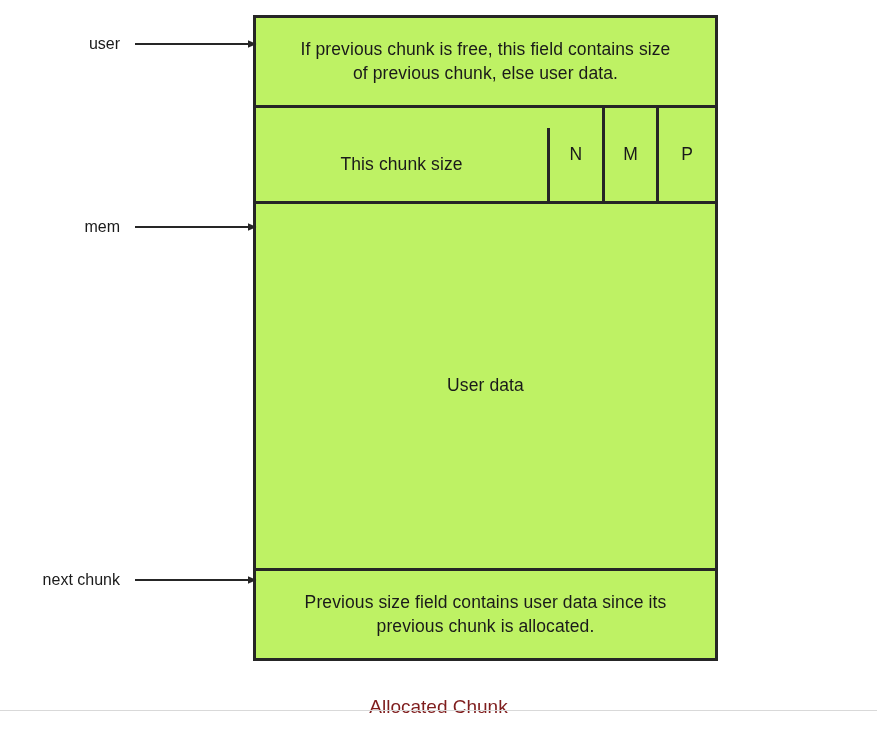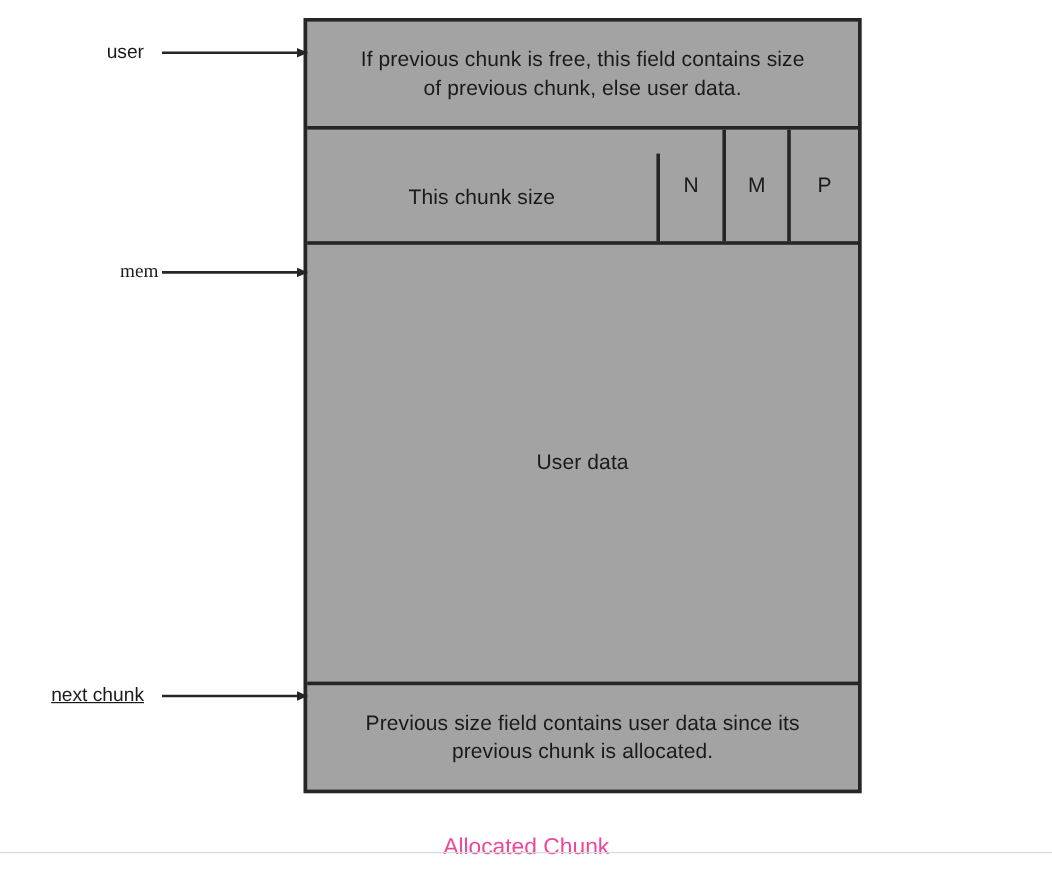--- a/index.html
+++ b/index.html
@@ -25,21 +25,21 @@
 
   
   .chunk-box {
     position: absolute;
     left: 253px;
     top: 15px;
     width: 465px;
     height: 646px;
     box-sizing: border-box;
     border: 3px solid #262626;
-    background: #a3a3a3;
+    background: #bef264;
   }
 
   .row {
     position: absolute;
     left: 0;
     width: 100%;
     box-sizing: border-box;
     display: flex;
     align-items: center;
     justify-content: center;
@@ -112,32 +112,32 @@
 
   
   .ptr-label {
     position: absolute;
     font-size: 16px;
     white-space: nowrap;
     color: #1a1a1a;
     text-align: right;
   }
   .ptr-chunk      { left: 10px; top: 35px;  width: 110px; }
-  .ptr-mem        { left: 22px; top: 218px; width: 110px; font-family: Liberation Serif, serif; }
-  .ptr-nextchunk  { left: 0px;  top: 571px; width: 120px; text-decoration: underline; }
+  .ptr-mem        { left: 10px; top: 218px; width: 110px; }
+  .ptr-nextchunk  { left: 0px;  top: 571px; width: 120px; }
 
   
   .caption {
     position: absolute;
     left: 0;
     top: 696px;
     width: 877px;
     text-align: center;
     font-size: 19px;
-    color: #ec4899;
+    color: #7f1d1d;
   }
 
   .hairline {
     position: absolute;
     left: 0;
     top: 710px;
     width: 877px;
     height: 1px;
     background: #d9d9d9;
   }

